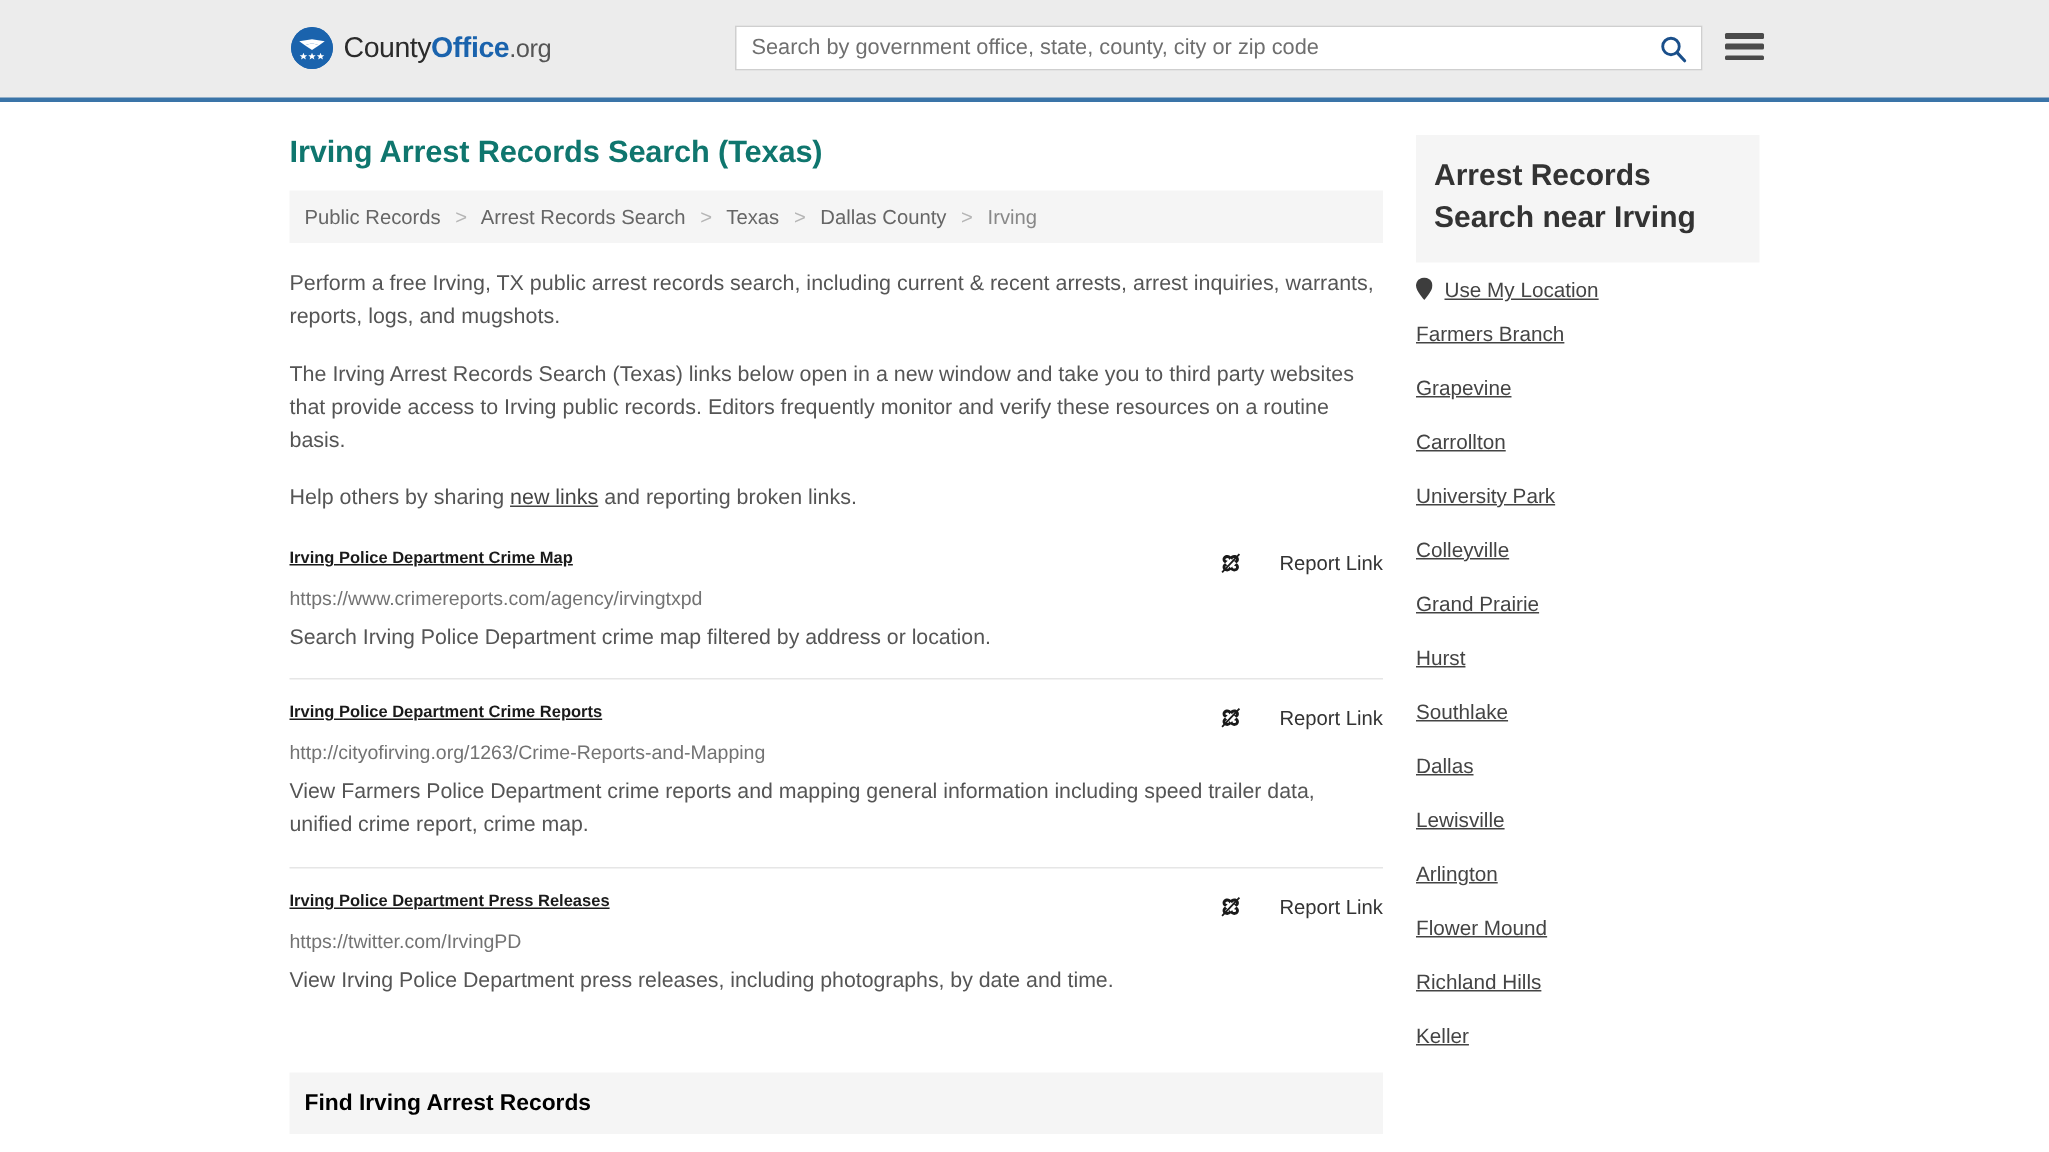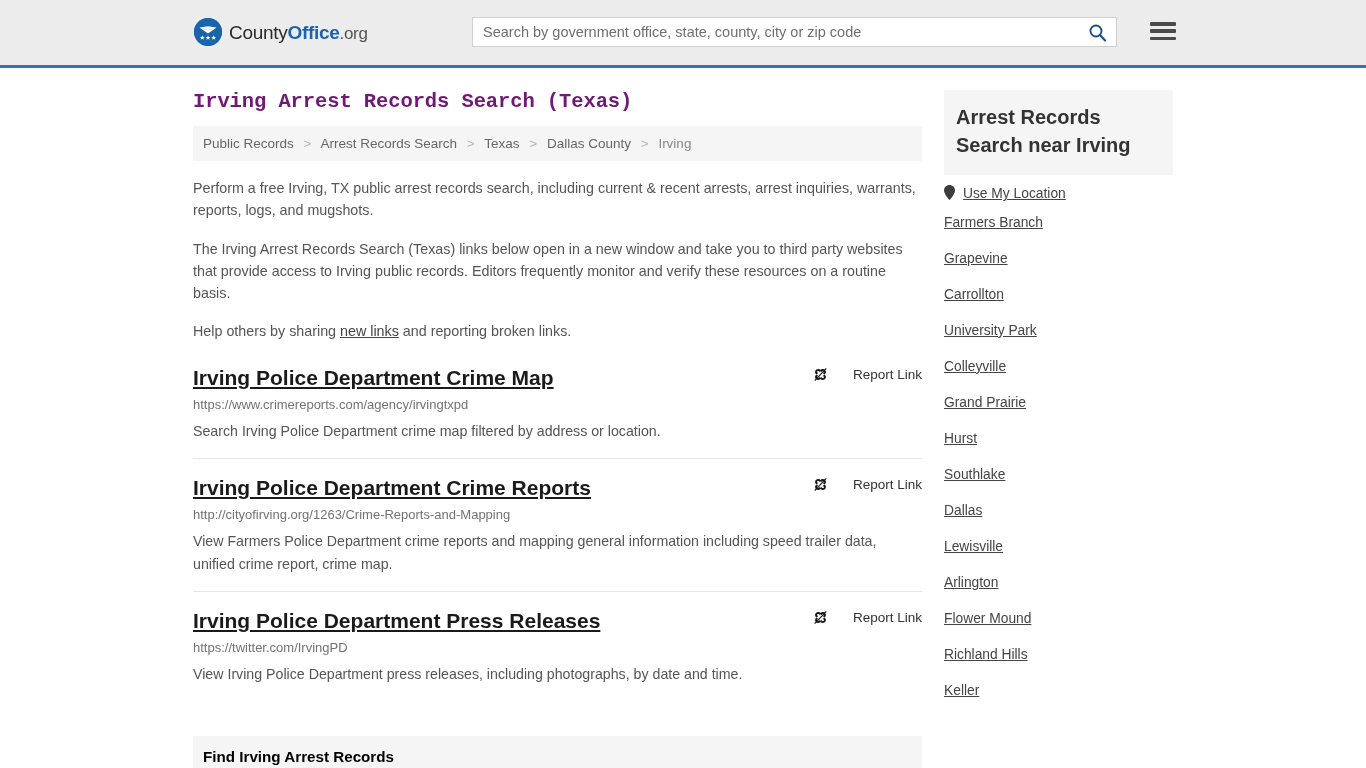--- a/index.html
+++ b/index.html
@@ -47,21 +47,21 @@
     letter-spacing: -0.3px;
     white-space: nowrap;
     line-height: 1;
   }
   .logo-text .c1 { color: #2b2b2b; font-weight: 400; }
   .logo-text .c2 { color: #1a63ad; font-weight: 700; }
   .logo-text .c3 { color: #555555; font-weight: 400; font-size: 17px; }
 
   .search-wrap {
     position: absolute;
-    left: 472px;
+    left: 490px;
     top: 17px;
     width: 645px;
     height: 30px;
     background: #ffffff;
     border: 1px solid #cfcfcf;
     display: flex;
     align-items: center;
   }
   .search-input {
     flex: 1 1 auto;
@@ -115,24 +115,23 @@
     display: flex;
     gap: 22px;
     padding-top: 22px;
   }
   .main-col { width: 729px; flex: 0 0 729px; }
   .side-col { width: 229px; flex: 0 0 229px; }
 
   h1.page-title {
     font-size: 20.5px;
     font-weight: 700;
-    color: #701a75;
+    color: #0f766e;
     margin: 0 0 13px 0;
     letter-spacing: -0.1px;
-    font-family: Liberation Mono, monospace;
   }
 
   .breadcrumb {
     background: #f5f5f5;
     padding: 10px 10px;
     font-size: 13.5px;
     color: #666666;
     margin-bottom: 16px;
     white-space: nowrap;
   }
@@ -164,21 +163,21 @@
     position: relative;
   }
   .link-item:first-child { padding-top: 0; }
   .link-item:last-child { border-bottom: 0; }
   .link-head {
     display: flex;
     align-items: flex-start;
     justify-content: space-between;
   }
   .link-title {
-    font-size: 21px;
+    font-size: 11px;
     font-weight: 700;
     color: #1a1a1a;
     text-decoration: underline;
     line-height: 1.2;
   }
   .report-link {
     display: flex;
     align-items: center;
     gap: 24px;
     font-size: 13.5px;

